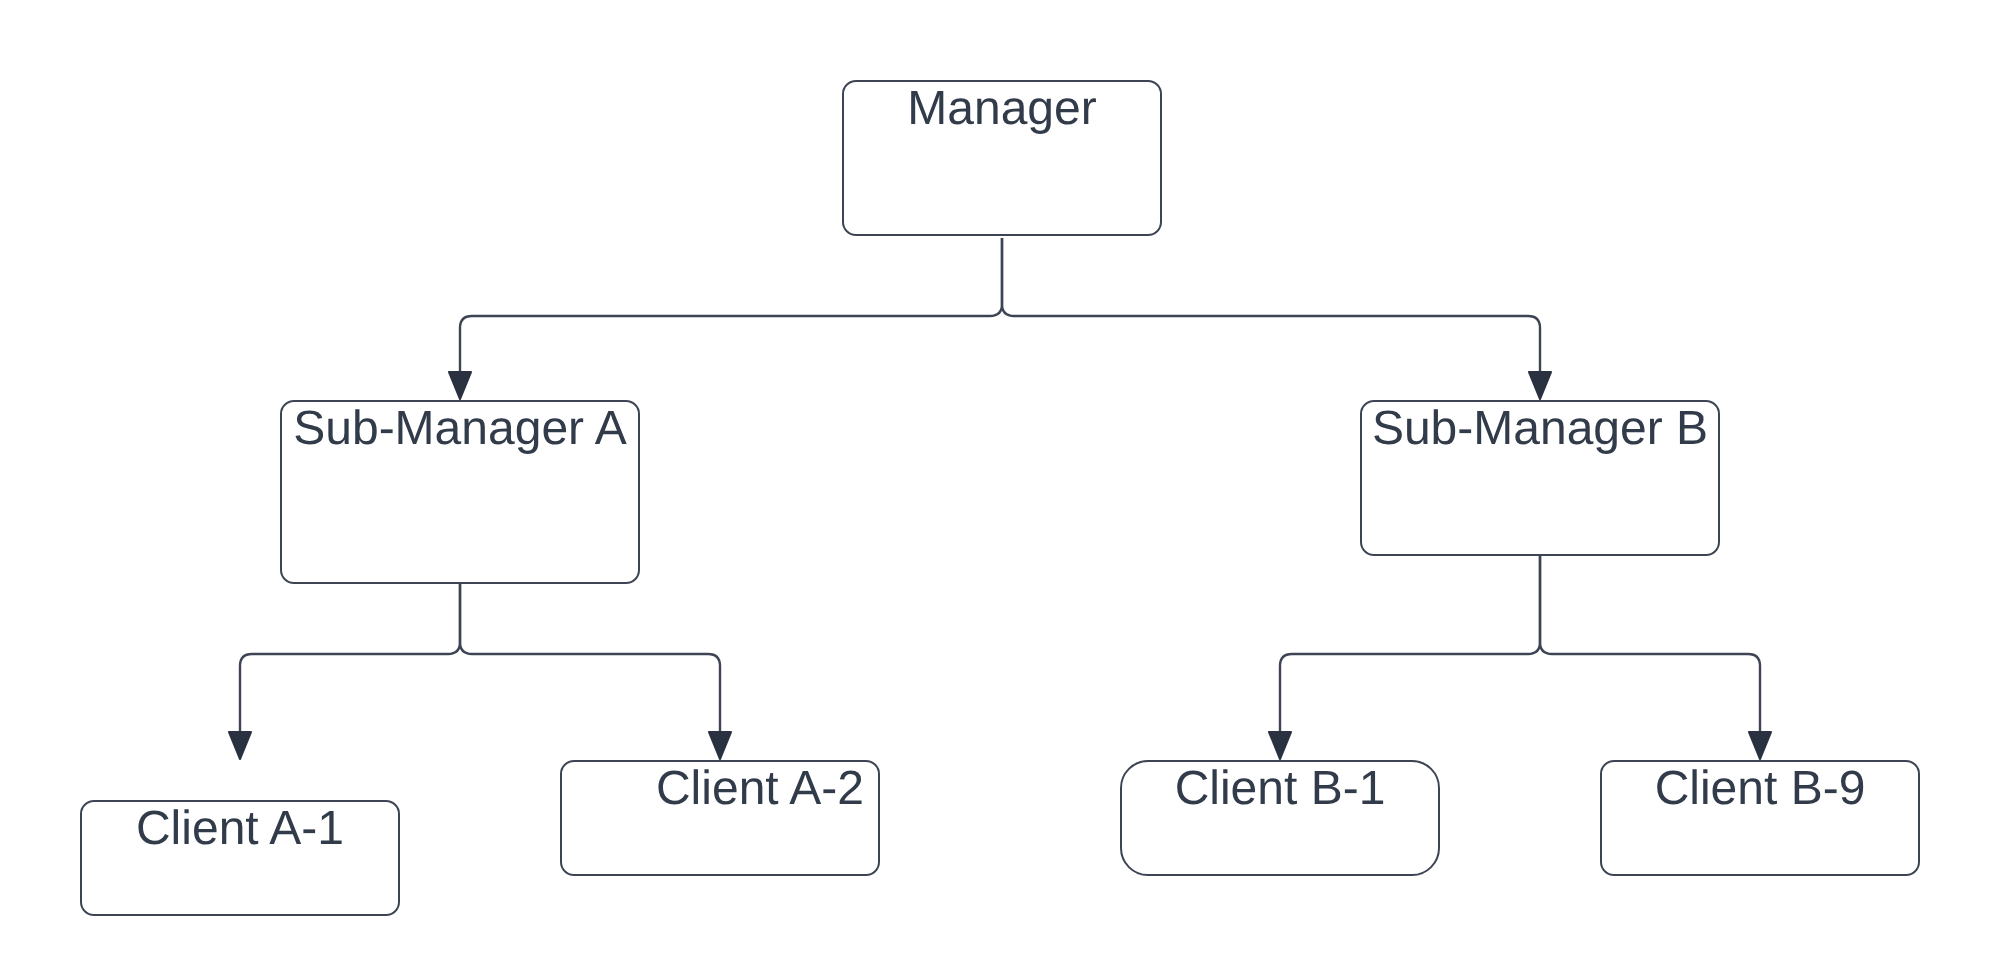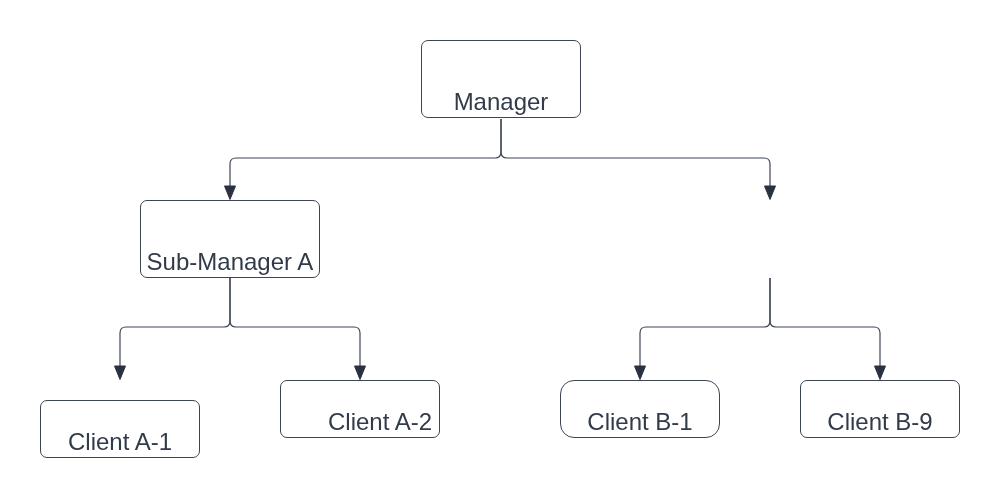--- a/index.html
+++ b/index.html
@@ -23,33 +23,33 @@
     height: 480px;
     z-index: 1;
   }
   .node {
     position: absolute;
     box-sizing: border-box;
     background: #ffffff;
     border: 1px solid #3d4555;
     border-radius: 7px;
     display: flex;
-    align-items: flex-end;
+    align-items: flex-start;
     justify-content: center;
     z-index: 2;
   }
   .node .label {
     font-size: 24px;
     line-height: 1.2;
     color: #323b4a;
     white-space: nowrap;
     text-align: center;
   }
   .node-manager       { left: 421px; top: 40px;  width: 160px; height: 78px; }
-  .node-sub-manager-a { left: 140px; top: 200px; width: 180px; height: 78px; }
+  .node-sub-manager-a { left: 140px; top: 200px; width: 180px; height: 92px; }
   .node-sub-manager-b { left: 680px; top: 200px; width: 180px; height: 78px; }
   .node-client-a-1    { left: 40px;  top: 400px; width: 160px; height: 58px; }
   .node-client-a-2    { left: 280px; top: 380px; width: 160px; height: 58px; padding-left: 40px; }
   .node-client-b-1    { left: 560px; top: 380px; width: 160px; height: 58px; border-radius: 14px; }
   .node-client-b-2    { left: 800px; top: 380px; width: 160px; height: 58px; }
   .edge {
     fill: none;
     stroke: #3d4555;
     stroke-width: 1.2;
   }
@@ -87,20 +87,23 @@
   </svg>
 
   <div class="node node-manager">
     <span class="label">Manager</span>
   </div>
 
   <div class="node node-sub-manager-a">
     <span class="label">Sub-Manager A</span>
   </div>
 
+  <div class="node node-sub-manager-b">
+    <span class="label">Sub-Manager B</span>
+  </div>
 
   <div class="node node-client-a-1">
     <span class="label">Client A-1</span>
   </div>
 
   <div class="node node-client-a-2">
     <span class="label">Client A-2</span>
   </div>
 
   <div class="node node-client-b-1">

